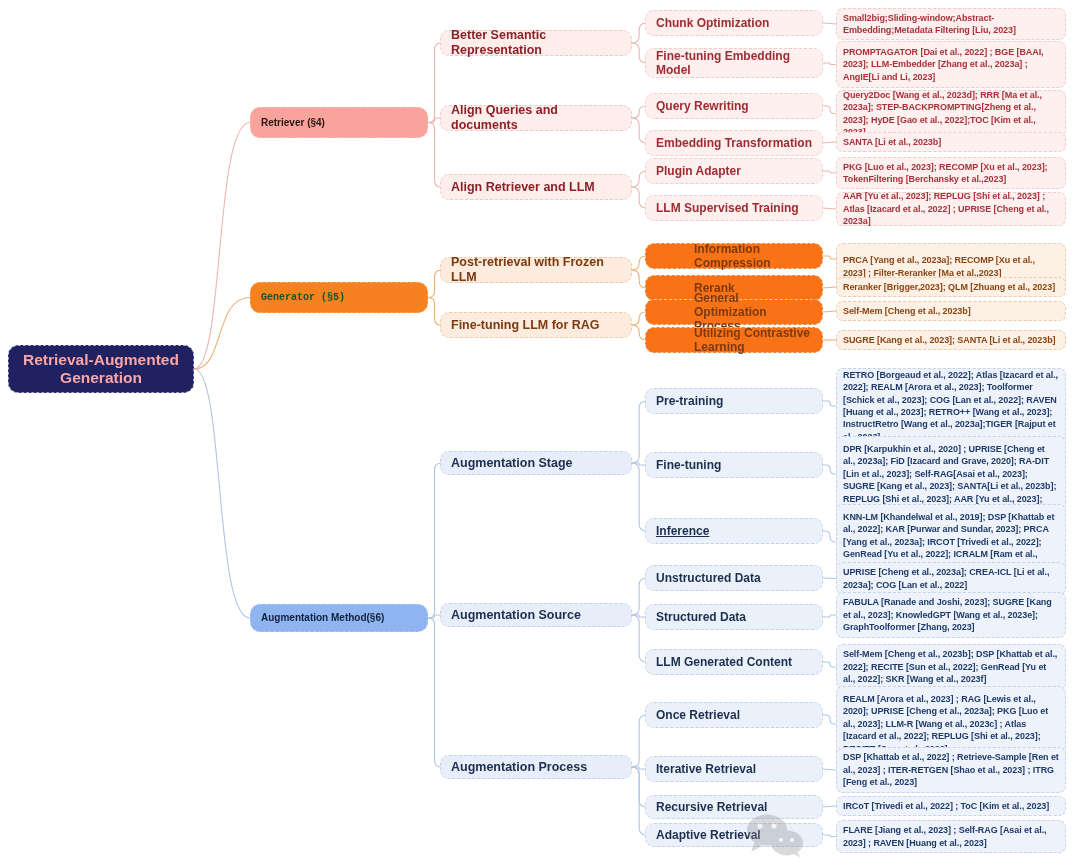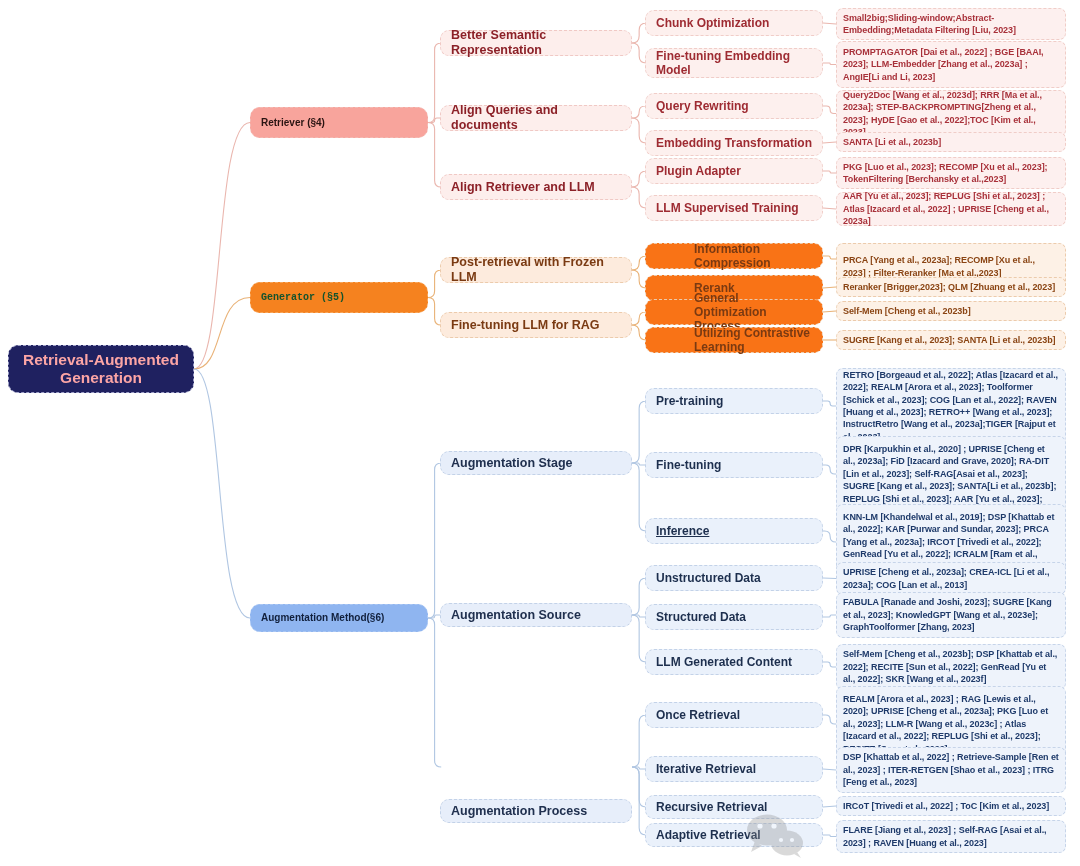--- a/index.html
+++ b/index.html
@@ -198,26 +198,26 @@
       <div class="node lvl1 blue" style="left: 250px; top: 604px; width: 178px; height: 28px;">Augmentation Method(§6)</div>
       <div class="node lvl2 blue" style="left: 440px; top: 451px; width: 192px; height: 24px;">Augmentation Stage</div>
       <div class="node lvl3 blue" style="left: 645px; top: 388px; width: 178px; height: 26px;">Pre-training</div>
       <div class="leaf blue" style="left: 836px; top: 368px; width: 230px; height: 76px;">RETRO [Borgeaud et al., 2022]; Atlas [Izacard et al., 2022]; REALM [Arora et al., 2023]; Toolformer [Schick et al., 2023]; COG [Lan et al., 2022]; RAVEN [Huang et al., 2023]; RETRO++ [Wang et al., 2023]; InstructRetro [Wang et al., 2023a];TIGER [Rajput et al., 2023]</div>
       <div class="node lvl3 blue" style="left: 645px; top: 452px; width: 178px; height: 26px;">Fine-tuning</div>
       <div class="leaf blue" style="left: 836px; top: 436px; width: 230px; height: 76px;">DPR [Karpukhin et al., 2020] ; UPRISE [Cheng et al., 2023a]; FiD [Izacard and Grave, 2020]; RA-DIT [Lin et al., 2023]; Self-RAG[Asai et al., 2023]; SUGRE [Kang et al., 2023]; SANTA[Li et al., 2023b]; REPLUG [Shi et al., 2023]; AAR [Yu et al., 2023];</div>
       <div class="node lvl3 blue" style="left: 645px; top: 518px; width: 178px; height: 26px; text-decoration: underline;">Inference</div>
       <div class="leaf blue" style="left: 836px; top: 504px; width: 230px; height: 76px;">KNN-LM [Khandelwal et al., 2019]; DSP [Khattab et al., 2022]; KAR [Purwar and Sundar, 2023]; PRCA [Yang et al., 2023a]; IRCOT [Trivedi et al., 2022]; GenRead [Yu et al., 2022]; ICRALM [Ram et al., 2023];PGRA [Guo et al., 2023]</div>
       <div class="node lvl2 blue" style="left: 440px; top: 603px; width: 192px; height: 24px;">Augmentation Source</div>
       <div class="node lvl3 blue" style="left: 645px; top: 565px; width: 178px; height: 26px;">Unstructured Data</div>
-      <div class="leaf blue" style="left: 836px; top: 562px; width: 230px; height: 33px;">UPRISE [Cheng et al., 2023a]; CREA-ICL [Li et al., 2023a]; COG [Lan et al., 2013]</div>
+      <div class="leaf blue" style="left: 836px; top: 562px; width: 230px; height: 33px;">UPRISE [Cheng et al., 2023a]; CREA-ICL [Li et al., 2023a]; COG [Lan et al., 2022]</div>
       <div class="node lvl3 blue" style="left: 645px; top: 604px; width: 178px; height: 26px;">Structured Data</div>
       <div class="leaf blue" style="left: 836px; top: 592px; width: 230px; height: 46px;">FABULA [Ranade and Joshi, 2023]; SUGRE [Kang et al., 2023]; KnowledGPT [Wang et al., 2023e]; GraphToolformer [Zhang, 2023]</div>
       <div class="node lvl3 blue" style="left: 645px; top: 649px; width: 178px; height: 26px;">LLM Generated Content</div>
       <div class="leaf blue" style="left: 836px; top: 644px; width: 230px; height: 46px;">Self-Mem [Cheng et al., 2023b]; DSP [Khattab et al., 2022]; RECITE [Sun et al., 2022]; GenRead [Yu et al., 2022]; SKR [Wang et al., 2023f]</div>
-      <div class="node lvl2 blue" style="left: 440px; top: 755px; width: 192px; height: 24px; margin-top: 44px;">Augmentation Process</div>
+      <div class="node lvl2 blue" style="left: 440px; top: 755px; width: 192px; height: 24px;">Augmentation Process</div>
       <div class="node lvl3 blue" style="left: 645px; top: 702px; width: 178px; height: 26px;">Once Retrieval</div>
       <div class="leaf blue" style="left: 836px; top: 686px; width: 230px; height: 76px;">REALM [Arora et al., 2023] ; RAG [Lewis et al., 2020]; UPRISE [Cheng et al., 2023a]; PKG [Luo et al., 2023]; LLM-R [Wang et al., 2023c] ; Atlas [Izacard et al., 2022]; REPLUG [Shi et al., 2023]; RECITE [Sun et al., 2022]</div>
       <div class="node lvl3 blue" style="left: 645px; top: 756px; width: 178px; height: 26px;">Iterative Retrieval</div>
       <div class="leaf blue" style="left: 836px; top: 747px; width: 230px; height: 46px;">DSP [Khattab et al., 2022] ; Retrieve-Sample [Ren et al., 2023] ; ITER-RETGEN [Shao et al., 2023] ; ITRG [Feng et al., 2023]</div>
       <div class="node lvl3 blue" style="left: 645px; top: 795px; width: 178px; height: 24px;">Recursive Retrieval</div>
       <div class="leaf blue" style="left: 836px; top: 796px; width: 230px; height: 20px;">IRCoT [Trivedi et al., 2022] ; ToC [Kim et al., 2023]</div>
       <div class="node lvl3 blue" style="left: 645px; top: 823px; width: 178px; height: 24px;">Adaptive Retrieval</div>
       <div class="leaf blue" style="left: 836px; top: 820px; width: 230px; height: 33px;">FLARE [Jiang et al., 2023] ; Self-RAG [Asai et al., 2023] ; RAVEN [Huang et al., 2023]</div>
     </div>
 

